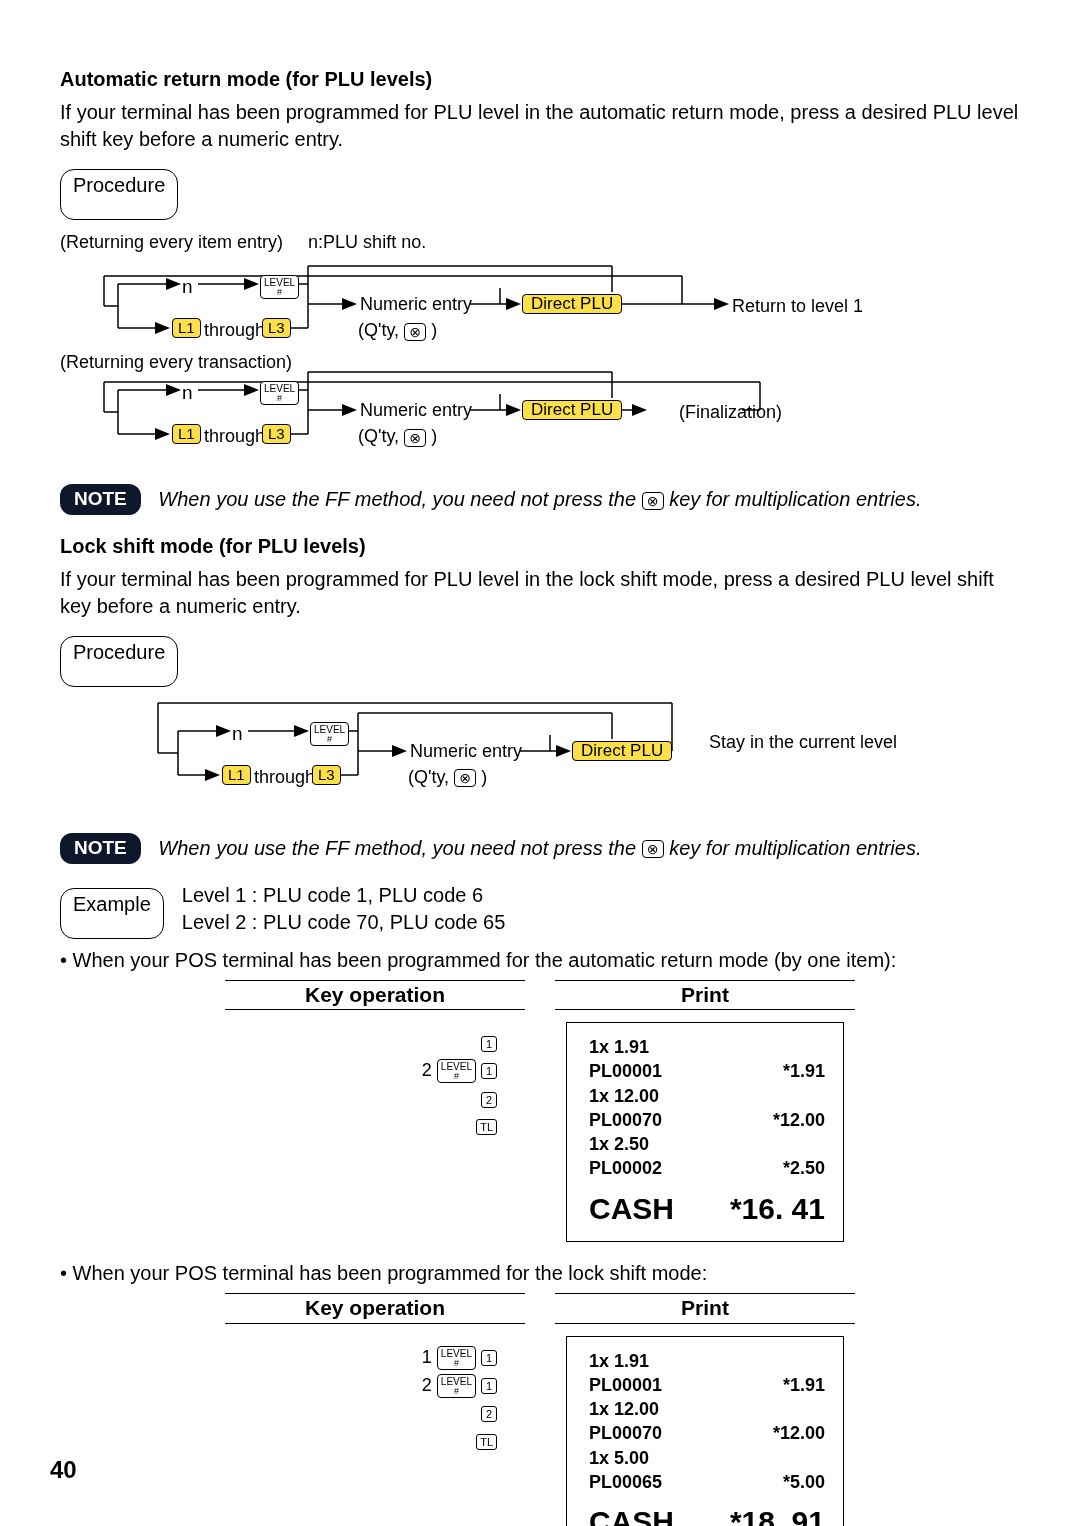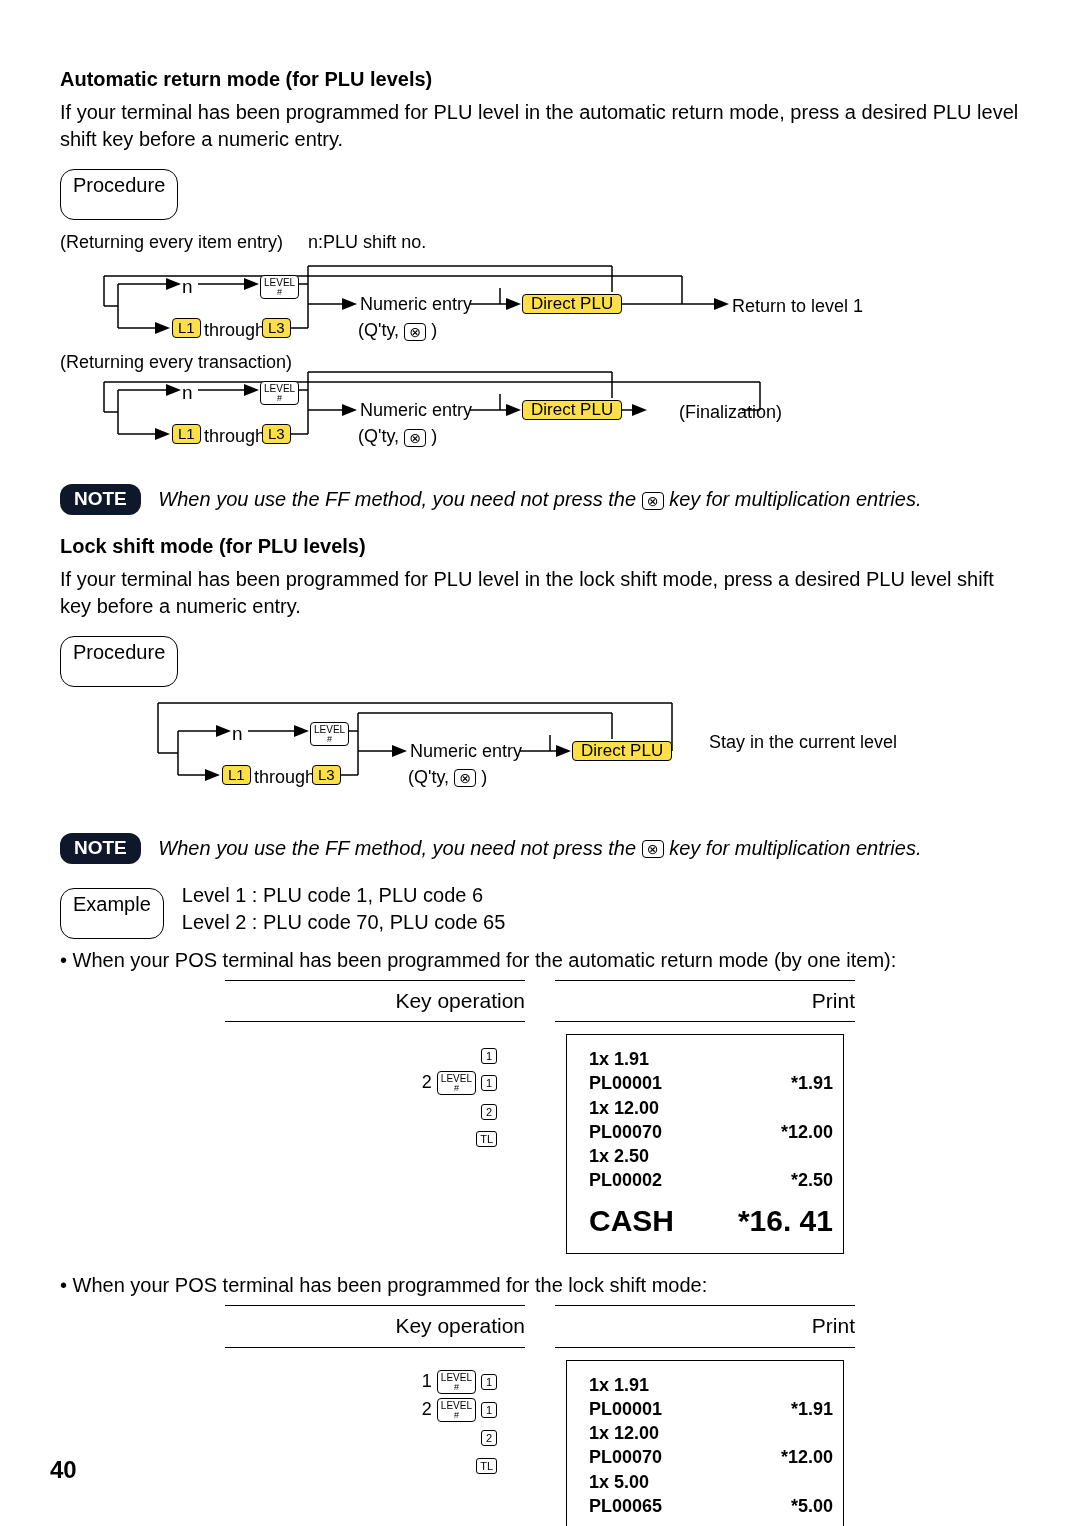--- a/index.html
+++ b/index.html
@@ -97,40 +97,40 @@
   .bullet { margin: 8px 0 6px 0; }
   .keyop-print {
     display:flex;
     justify-content:center;
     gap:30px;
     align-items:flex-start;
     margin: 6px 0 18px 0;
   }
   .col { display:flex; flex-direction:column; align-items:center; }
   .col-header {
-    font-weight:normal;
+    font-weight:bold;
     font-size:21px;
     border-top: 1.5px solid #000;
     border-bottom: 1.5px solid #000;
-    padding: 6px 0;
-    text-align:right;
+    padding: 0 0;
+    text-align:center;
   }
   .keyop-header { width: 300px; }
   .print-header { width: 300px; }
   .keyops-body {
     width:300px;
     padding: 18px 28px 18px 0;
     text-align:right;
     font-size:18px;
   }
   .keyops-body .row { margin: 3px 0; }
   .receipt {
     border:1.5px solid #000;
     width: 278px;
-    padding: 12px 10px 12px 22px;
+    padding: 12px 18px 12px 22px;
     font-family: Arial, sans-serif;
     font-weight:bold;
     font-size:18px;
     margin-top: 12px;
   }
   .receipt .line { display:flex; justify-content:space-between; }
   .receipt .left { text-align:left; }
   .receipt .right { text-align:right; }
   .receipt .gap { height:8px; }
   .receipt .total { font-size:30px; }

